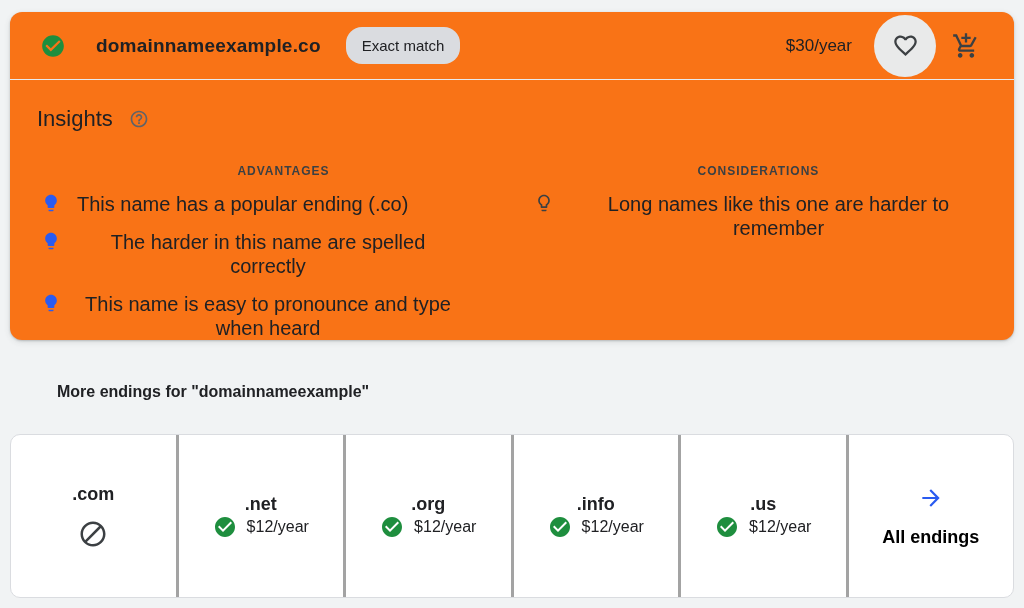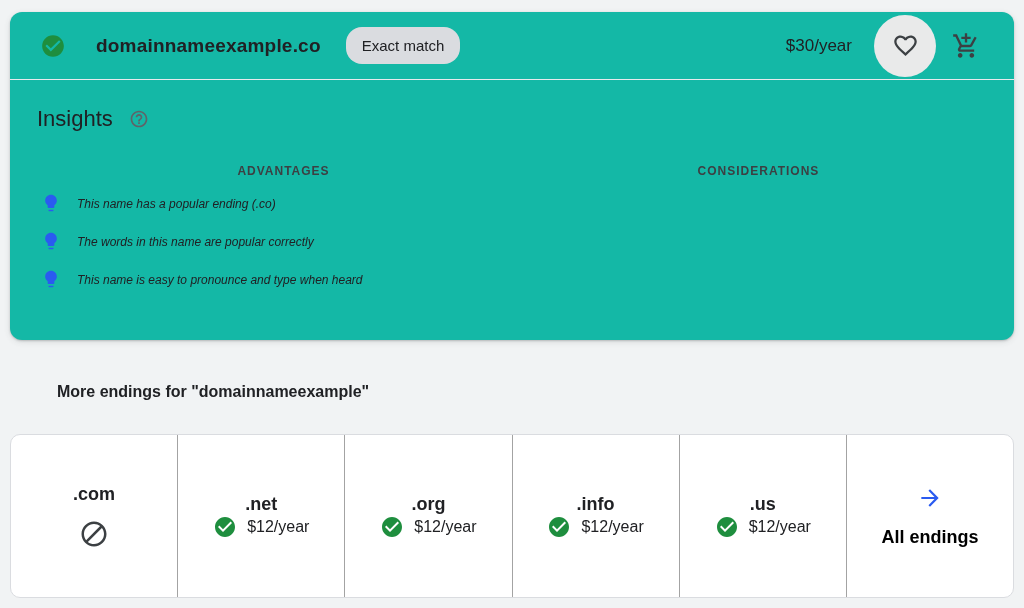--- a/index.html
+++ b/index.html
@@ -10,21 +10,21 @@
     color: #202124;
     position: relative;
     overflow: hidden;
   }
 
   
   .result-card {
     position: absolute;
     left: 10px; top: 12px;
     width: 1004px; height: 328px;
-    background: #14b8a6;
+    background: #f97316;
     border-radius: 12px;
     box-shadow: 0 1px 2px rgba(60,64,67,.25), 0 2px 6px rgba(60,64,67,.12);
   }
   .result-row {
     height: 68px;
     display: flex;
     align-items: center;
     padding: 0 26px 0 30px;
     border-bottom: 1px solid #e8eaed;
   }
@@ -74,25 +74,24 @@
   }
   .insight-item {
     display: flex;
     align-items: flex-start;
     margin-top: 14px;
     padding-left: 4px;
   }
   .insight-item .bulb { flex: 0 0 auto; width: 20px; height: 20px; margin-top: 1px; }
   .insight-item .item-text {
     margin-left: 16px;
-    font-size: 12px;
+    font-size: 20px;
     line-height: 24px;
     color: #202124;
     max-width: 382px;
-    font-style: italic;
   }
   .col-considerations .insight-item .item-text { max-width: 420px; }
 
   
   .more-endings-heading {
     position: absolute;
     left: 57px; top: 383px;
     font-size: 16px;
     font-weight: 700;
     color: #202124;
@@ -110,21 +109,21 @@
   }
   .ending-cell {
     flex: 1 1 0;
     display: flex;
     flex-direction: column;
     align-items: center;
     justify-content: center;
     cursor: pointer;
     background: transparent;
     border: none;
-    border-left: 1px solid #a3a3a3;
+    border-left: 3px solid #a3a3a3;
   }
   .ending-cell:first-child { border-left: none; }
   .tld-name { font-size: 18px; font-weight: 700; color: #202124; }
   .status-row { display: flex; align-items: center; gap: 10px; }
   .status-row .cell-check { width: 24px; height: 24px; }
   .cell-price { font-size: 16px; color: #202124; }
   .blocked-icon { width: 30px; height: 30px; margin-top: 14px; }
   .all-endings-cell .arrow-icon { width: 26px; height: 26px; }
   .all-endings-label {
     margin-top: 16px;
@@ -188,36 +187,44 @@
           </span>
           <span class="item-text">This name has a popular ending (.co)</span>
         </div>
 
         <div class="insight-item">
           <span class="bulb">
             <svg viewBox="0 0 24 24" width="20" height="20" fill="#2a5bf0">
               <path d="M9 21c0 .55.45 1 1 1h4c.55 0 1-.45 1-1v-1H9v1zm3-19C8.14 2 5 5.14 5 9c0 2.38 1.19 4.47 3 5.74V17c0 .55.45 1 1 1h6c.55 0 1-.45 1-1v-2.26c1.81-1.27 3-3.36 3-5.74 0-3.86-3.14-7-7-7z"></path>
             </svg>
           </span>
-          <span class="item-text">The words in this name are popular correctly</span>
+          <span class="item-text">The harder in this name are spelled correctly</span>
         </div>
 
         <div class="insight-item">
           <span class="bulb">
             <svg viewBox="0 0 24 24" width="20" height="20" fill="#2a5bf0">
               <path d="M9 21c0 .55.45 1 1 1h4c.55 0 1-.45 1-1v-1H9v1zm3-19C8.14 2 5 5.14 5 9c0 2.38 1.19 4.47 3 5.74V17c0 .55.45 1 1 1h6c.55 0 1-.45 1-1v-2.26c1.81-1.27 3-3.36 3-5.74 0-3.86-3.14-7-7-7z"></path>
             </svg>
           </span>
           <span class="item-text">This name is easy to pronounce and type when heard</span>
         </div>
       </div>
 
       <div class="col-considerations">
         <div class="section-label">CONSIDERATIONS</div>
 
+        <div class="insight-item">
+          <span class="bulb">
+            <svg viewBox="0 0 24 24" width="20" height="20" fill="#3c4043">
+              <path d="M9 21c0 .55.45 1 1 1h4c.55 0 1-.45 1-1v-1H9v1zm3-19C8.14 2 5 5.14 5 9c0 2.38 1.19 4.47 3 5.74V17c0 .55.45 1 1 1h6c.55 0 1-.45 1-1v-2.26c1.81-1.27 3-3.36 3-5.74 0-3.86-3.14-7-7-7zm2.85 11.1l-.85.6V16h-4v-2.3l-.85-.6C7.8 12.16 7 10.63 7 9c0-2.76 2.24-5 5-5s5 2.24 5 5c0 1.63-.8 3.16-2.15 4.1z"></path>
+            </svg>
+          </span>
+          <span class="item-text">Long names like this one are harder to remember</span>
+        </div>
       </div>
     </div>
   </div>
 </section>
 
 <h3 class="more-endings-heading">More endings for "domainnameexample"</h3>
 
 <section class="endings-strip">
 
   <button class="ending-cell">

